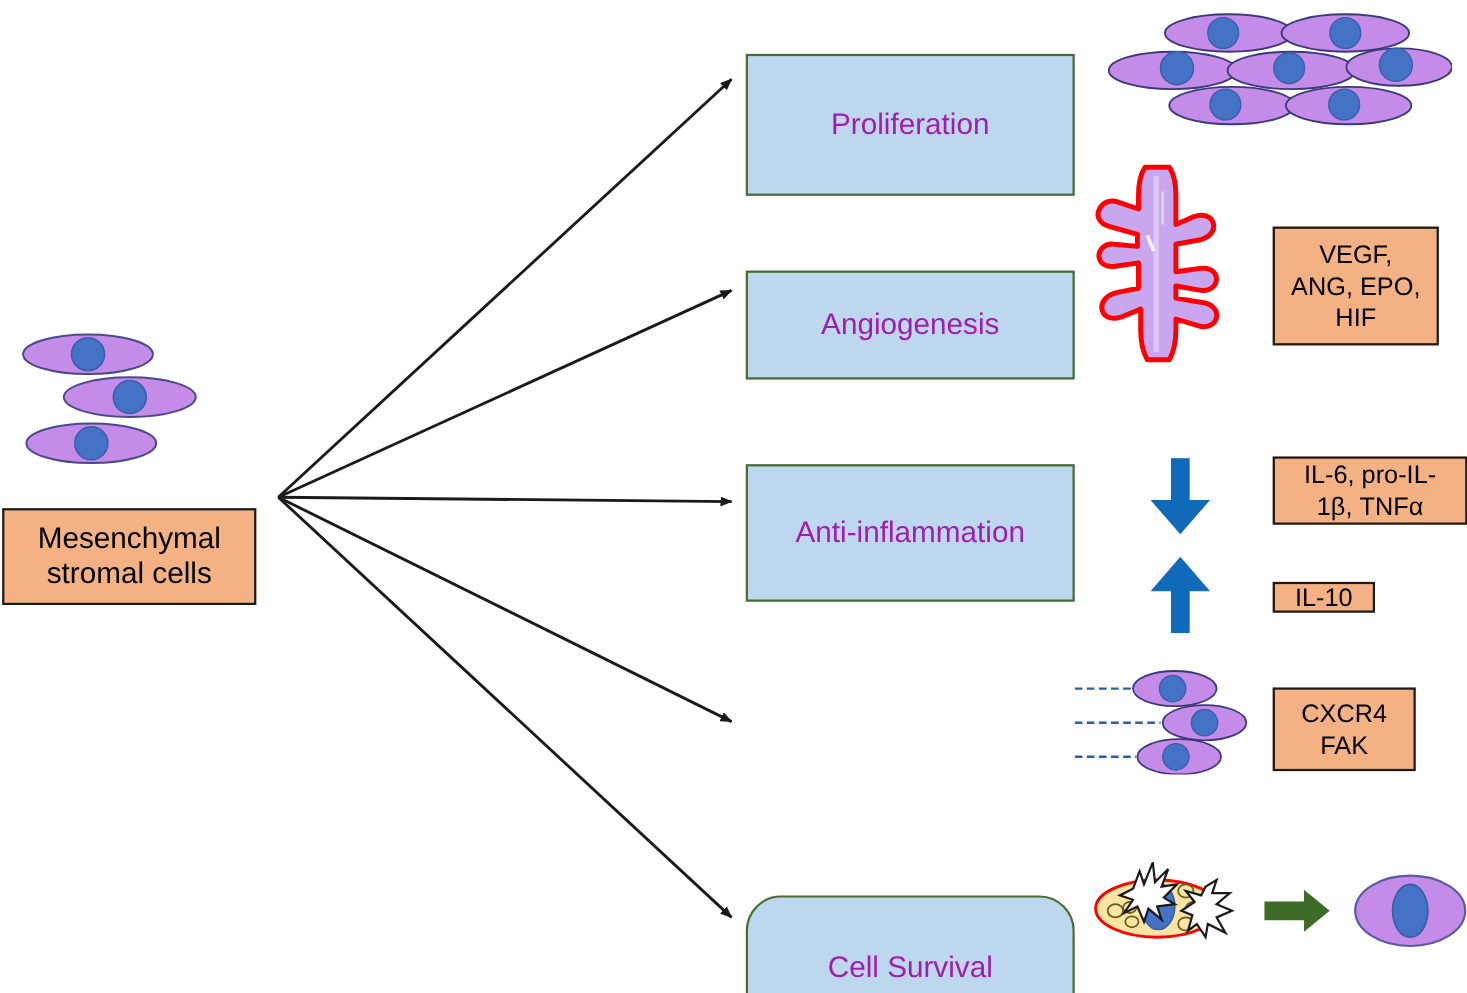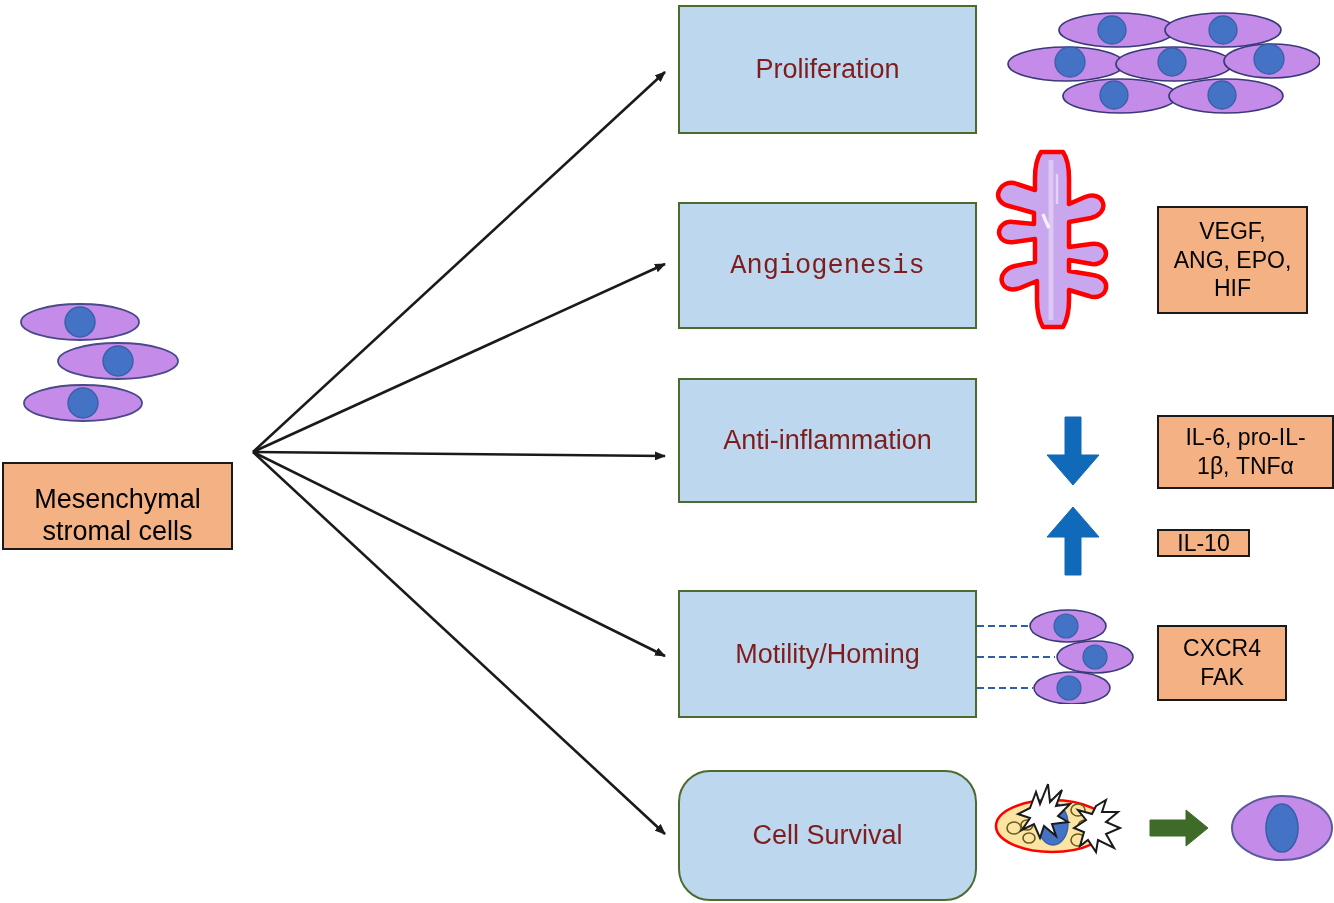--- a/index.html
+++ b/index.html
@@ -26,43 +26,44 @@
   .source-box {
     position: absolute;
     left: 2px;
     top: 462px;
     width: 231px;
     height: 88px;
     background: #F4B183;
     border: 2px solid #1a1a1a;
     box-sizing: border-box;
     display: flex;
-    align-items: flex-end;
+    align-items: center;
     justify-content: center;
     text-align: center;
     font-size: 27px;
     line-height: 1.18;
     color: #000000;
     z-index: 6;
   }
   
   .process-box {
     position: absolute;
     left: 678px;
     width: 299px;
     background: #BDD7EE;
     border: 2px solid #4C6B2F;
     box-sizing: border-box;
     display: flex;
     align-items: center;
     justify-content: center;
     text-align: left;
     font-size: 27px;
-    color: #7f1d1d;
+    color: #a21caf;
     z-index: 6;
+    margin-top: 44px;
   }
   
   .molecule-box {
     position: absolute;
     background: #F4B183;
     border: 2px solid #1a1a1a;
     box-sizing: border-box;
     display: flex;
     align-items: center;
     justify-content: center;
@@ -117,31 +118,28 @@
     <g>
       <ellipse cx="65" cy="103" rx="59" ry="18" fill="#C58BE8" stroke="#4A4A8A" stroke-width="1.8"></ellipse>
       <circle cx="65" cy="103" r="15" fill="#4472C4" stroke="#3A5FA8" stroke-width="1.4"></circle>
     </g>
   </svg>
 
   <div class="process-box" style="top:5px; height:129px;">
     <span>Proliferation</span>
   </div>
 
-  <div class="process-box" style="top:202px; height:127px;font-family:Liberation Mono, monospace;">
+  <div class="process-box" style="top:202px; height:99px;">
     <span>Angiogenesis</span>
   </div>
 
   <div class="process-box" style="top:378px; height:125px;">
     <span>Anti-inflammation</span>
   </div>
 
-  <div class="process-box" style="top:590px; height:128px;">
-    <span>Motility/Homing</span>
-  </div>
 
   <div class="process-box" style="top:770px; height:131px;border-radius:32px;">
     <span>Cell Survival</span>
   </div>
 
   <svg class="illus" style="left:1004px; top:6px; width:316px; height:120px;" viewBox="0 0 316 120">
     <g>
       <g>
         <ellipse cx="113" cy="24" rx="58" ry="17" fill="#C58BE8" stroke="#3A3A7A" stroke-width="1.7"></ellipse>
         <circle cx="108" cy="24" r="14" fill="#4472C4" stroke="#3A5FA8" stroke-width="1.3"></circle>
@@ -251,21 +249,21 @@
   </svg>
 
   <div class="molecule-box" style="left:1157px; top:206px; width:151px; height:108px;">
     <span>
       <span>VEGF,</span><br>
       <span>ANG, EPO,</span><br>
       <span>HIF</span>
     </span>
   </div>
 
-  <div class="molecule-box" style="left:1157px; top:415px; width:177px; height:74px;">
+  <div class="molecule-box" style="left:1157px; top:415px; width:177px; height:62px;">
     <span>
       <span>IL-6, pro-IL-</span><br>
       <span>1β, TNFα</span>
     </span>
   </div>
 
   <div class="molecule-box" style="left:1157px; top:529px; width:93px; height:28px;">
     <span>IL-10</span>
   </div>
 

